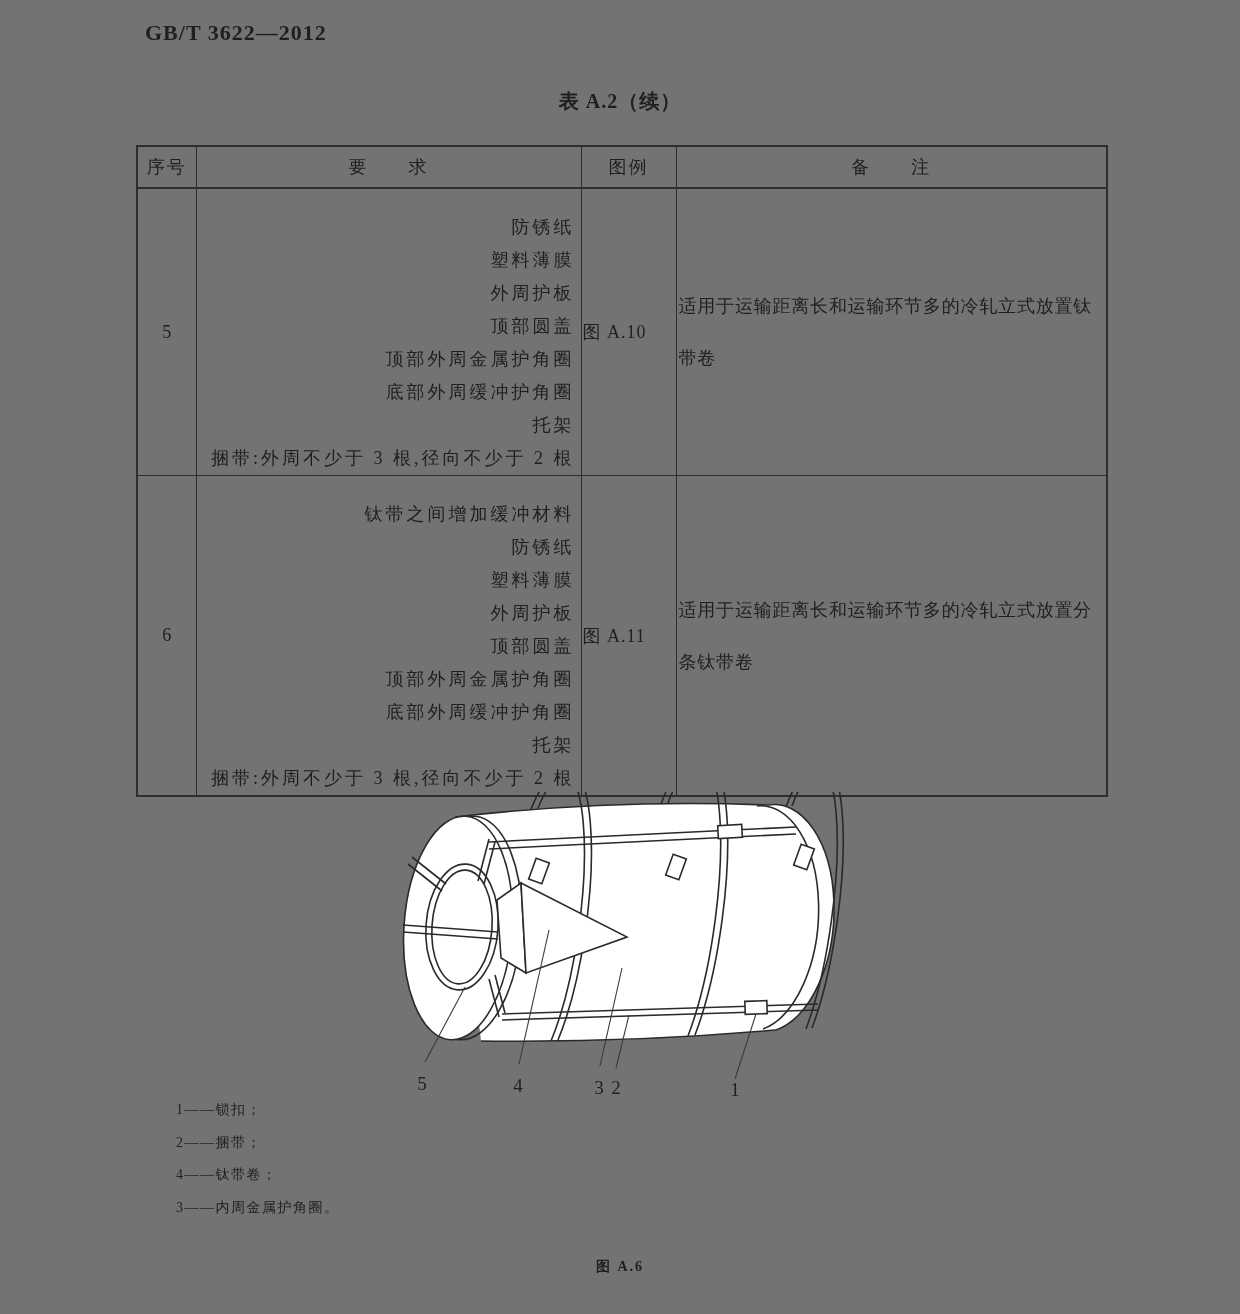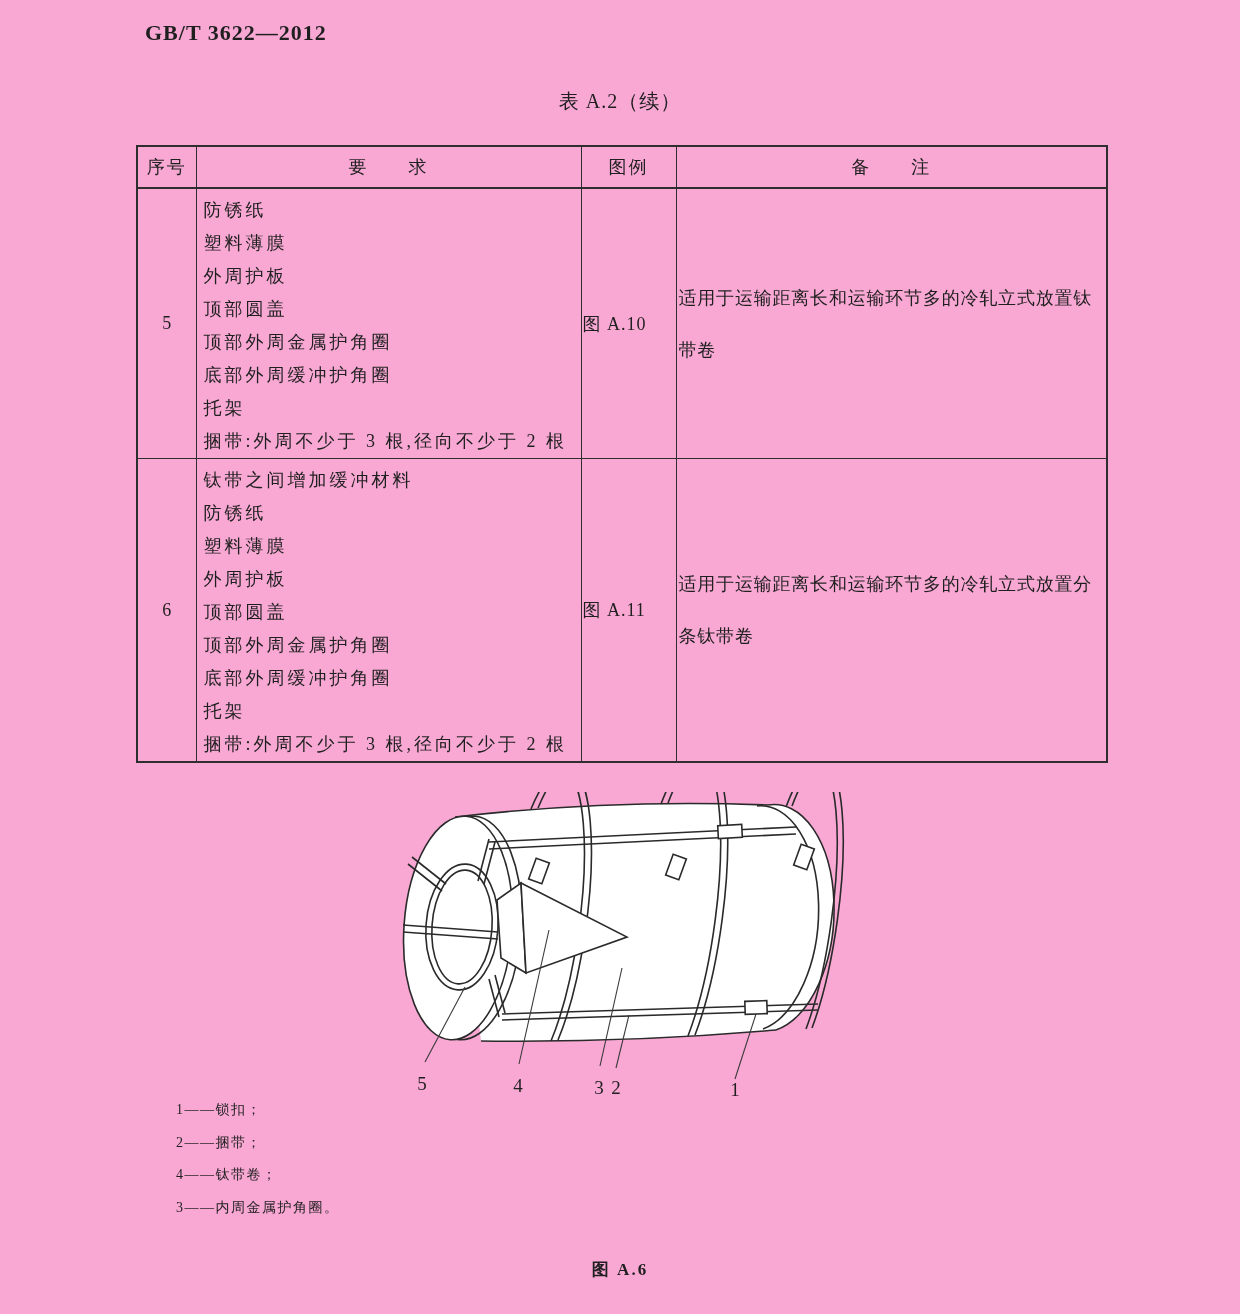--- a/index.html
+++ b/index.html
@@ -1,42 +1,42 @@
 <!DOCTYPE html>
 <html><head>
 <meta charset="utf-8">
 <style>
   html,body{margin:0;padding:0;background:#e8e8e8;}
   .page{
-    position:relative;width:1240px;height:1314px;background:#f9a8d4;
+    position:relative;width:1240px;height:1314px;background:#737373;
     font-family:"Liberation Serif","DejaVu Serif",serif;color:#1f1f1f;
     overflow:hidden;margin:0 auto;
   }
   .doc-num{position:absolute;left:145px;top:20px;font-size:22px;font-weight:bold;letter-spacing:1px;}
-  .table-title{position:absolute;left:0;top:88px;width:1240px;text-align:center;font-size:20px;font-weight:normal;letter-spacing:1px;}
+  .table-title{position:absolute;left:0;top:88px;width:1240px;text-align:center;font-size:20px;font-weight:bold;letter-spacing:1px;}
   table.req{
     position:absolute;left:136px;top:145px;width:970px;
     border-collapse:collapse;table-layout:fixed;
     font-size:18px;
   }
   table.req,table.req th,table.req td{border:1px solid #2e2e2e;}
   table.req{border:2px solid #2e2e2e;}
   table.req thead th{border-bottom:2px solid #2e2e2e;}
   th.h{height:38px;font-weight:normal;letter-spacing:2px;text-align:center;vertical-align:middle;font-family:Liberation Serif, serif;}
   td.c-no{text-align:center;vertical-align:middle;font-size:18px;}
-  td.c-req{vertical-align:top;padding:5px 6px 0 7px;}
+  td.c-req{vertical-align:top;padding:22px 6px 0 7px;text-align:right;}
   .req-line{line-height:33px;letter-spacing:3px;white-space:nowrap;}
   td.c-fig{text-align:left;vertical-align:middle;letter-spacing:1px;}
   td.c-note{vertical-align:middle;padding:0 4px 0 2px;line-height:52px;letter-spacing:0.8px;}
   tr.r5{height:264px;}
   tr.r6{height:297px;}
   .figure-svg{position:absolute;left:360px;top:792px;width:540px;height:312px;}
   .fig-legend{position:absolute;left:176px;top:1094px;font-size:14px;letter-spacing:1.5px;}
   .fig-legend .lg-line{line-height:32.5px;}
-  .fig-caption{position:absolute;left:0;top:1258px;width:1240px;text-align:center;font-size:17px;font-weight:bold;letter-spacing:2px;}
+  .fig-caption{position:absolute;left:0;top:1258px;width:1240px;text-align:center;font-size:14px;font-weight:bold;letter-spacing:2px;}
   svg .ln{fill:none;stroke:#2a2a2a;stroke-width:1.6;}
   svg .thin{fill:none;stroke:#3a3a3a;stroke-width:1.1;}
   svg .wht{fill:#ffffff;stroke:#2a2a2a;stroke-width:1.6;}
   svg .fillonly{fill:#ffffff;stroke:none;}
   svg text{font-family:"Liberation Serif","DejaVu Serif",serif;font-size:19px;fill:#1f1f1f;}
 </style>
 </head>
 <body>
 
 <div class="page">

